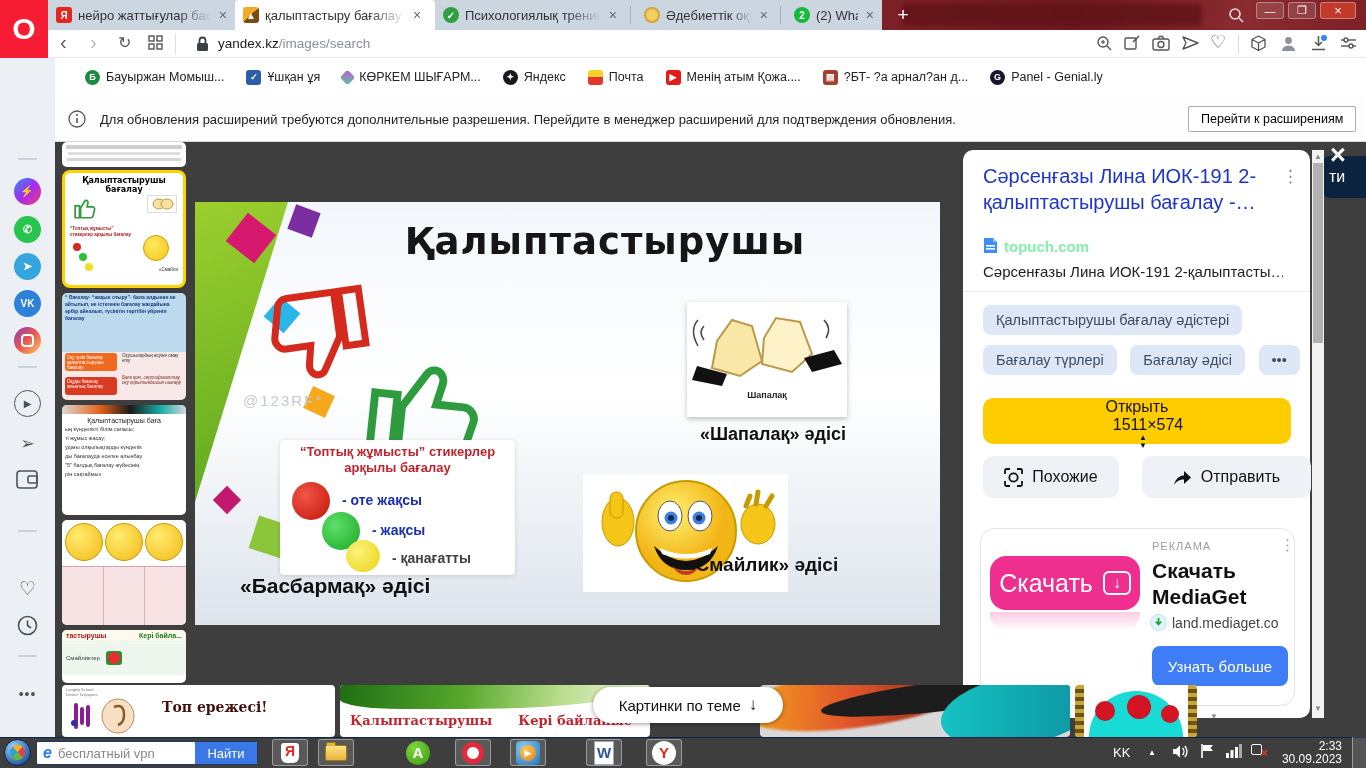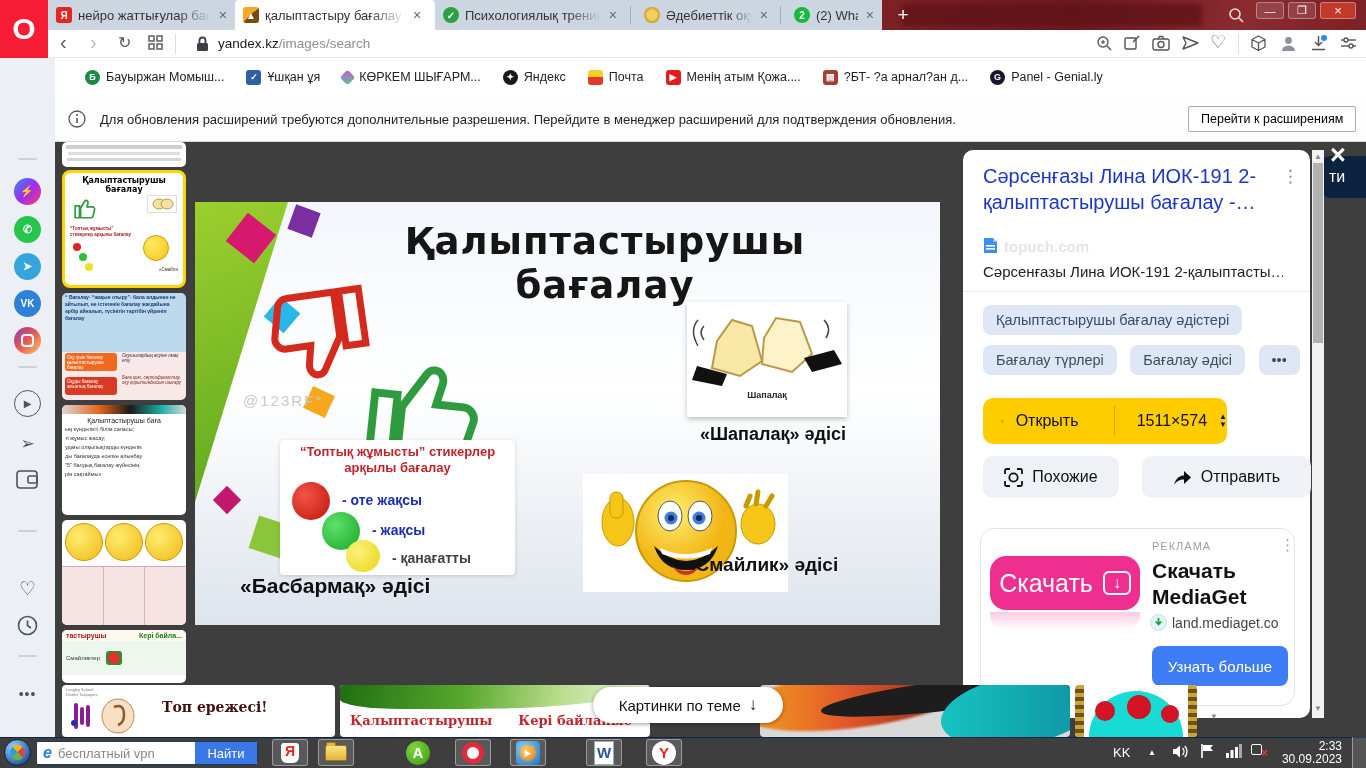--- a/index.html
+++ b/index.html
@@ -327,21 +327,20 @@
   <div class="abs" style="left:0;top:0;width:150px;height:300px;background:linear-gradient(160deg,#9ccf2e,#5aa51e);clip-path:polygon(0 0,62% 0,0 100%);"></div>
   <div class="abs diamond" style="left:38px;top:18px;width:36px;height:36px;background:#d6186e;transform:rotate(38deg);"></div>
   <div class="abs diamond" style="left:96px;top:6px;width:26px;height:26px;background:#7a2ea0;transform:rotate(20deg);"></div>
   <div class="abs diamond" style="left:74px;top:100px;width:26px;height:26px;background:#29b6e8;transform:rotate(40deg);"></div>
   <div class="abs diamond" style="left:112px;top:188px;width:24px;height:24px;background:#f5a81c;transform:rotate(25deg);"></div>
   <div class="abs diamond" style="left:22px;top:288px;width:20px;height:20px;background:#c2186e;transform:rotate(45deg);"></div>
   <div class="abs diamond" style="left:58px;top:318px;width:34px;height:34px;background:#8bc53a;transform:rotate(18deg);"></div>
 
   <div class="abs" id="slide-title" style="left:110px;top:18px;width:600px;">
     <div>Қалыптастырушы</div>
-      <div>бағалау</div>
   </div>
 
   <svg class="abs" style="left:55px;top:78px;transform:rotate(-8deg);" width="130" height="120" viewBox="0 0 24 24">
       <path d="M22 14h-4V3h4z M17 3H7.5c-1 0-1.8.6-2 1.5l-1.4 6c-.3 1.2.7 2.5 2 2.5H11l-.8 3.8c-.2 1 .5 2.2 1.6 2.2.6 0 1.1-.3 1.4-.8L17 12z" fill="none" stroke="#d42a1d" stroke-width="1.4"></path>
     </svg>
   <svg class="abs" style="left:160px;top:140px;transform:rotate(6deg);" width="150" height="135" viewBox="0 0 24 24">
       <path d="M2 10h4v11H2z M7 21h9.5c1 0 1.8-.6 2-1.5l1.4-6c.3-1.2-.7-2.5-2-2.5H13l.8-3.8c.2-1-.5-2.2-1.6-2.2-.6 0-1.1.3-1.4.8L7 12z" fill="none" stroke="#2e9b3f" stroke-width="1.4"></path>
     </svg>
   <div class="abs" style="left:48px;top:190px;color:#c9c9c9;font-size:15px;letter-spacing:2px;">@123RF°</div>
   <div class="abs slide-cap" style="left:45px;top:372px;font-size:21px;">«Басбармақ» әдісі</div>
@@ -405,32 +404,32 @@
   <div>Сәрсенғазы Лина ИОК-191 2-</div>
     <div>қалыптастырушы бағалау -…</div>
 </div>
 <div class="abs" style="left:1282px;top:166px;color:#7a8794;font-size:17px;">⋮</div>
 <svg class="abs" style="left:983px;top:237px;" width="15" height="17" viewBox="0 0 15 17">
     <path d="M1 1 h9 l4 4 v11 h-13 Z" fill="#3e8ef0"></path>
     <path d="M10 1 l4 4 h-4 Z" fill="#8fc0f7"></path>
     <rect x="3" y="8" width="9" height="1.6" fill="#fff"></rect>
     <rect x="3" y="11" width="9" height="1.6" fill="#fff"></rect>
   </svg>
-<div class="abs" style="left:1004px;top:238px;font-size:15px;font-weight:bold;color:#e5e5e5;">topuch.com</div>
+<div class="abs" style="left:1004px;top:238px;font-size:15px;font-weight:bold;color:#86efac;">topuch.com</div>
 <div class="abs" style="left:983px;top:263px;font-size:15px;color:#222;width:300px;white-space:nowrap;overflow:hidden;">Сәрсенғазы Лина ИОК-191 2-қалыптасты…</div>
 <div class="abs" style="left:963px;top:291px;width:347px;height:1px;background:#ececec;"></div>
 
 <div class="abs" style="left:983px;top:305px;"><span class="chip">Қалыптастырушы бағалау әдістері</span></div>
 <div class="abs" style="left:983px;top:345px;">
   <span class="chip">Бағалау түрлері</span>
   <span class="chip">Бағалау әдісі</span>
   <span class="chip">•••</span>
 </div>
 
-<div class="abs" id="open-btn" style="left:983px;top:398px;width:244px;">
+<div class="abs" id="open-btn" style="left:983px;top:398px;width:308px;flex-direction:column;">
   <svg style="margin:0 12px 0 18px;" width="17" height="18" viewBox="0 0 17 18">
       <path d="M8.5 1 V10 M4.5 6.5 l4 4 4-4" fill="none" stroke="#111" stroke-width="2"></path>
       <line x1="2" y1="15.5" x2="15" y2="15.5" stroke="#111" stroke-width="2.4"></line>
     </svg>
   <span>Открыть</span>
   <span style="width:1px;height:30px;background:rgba(0,0,0,.18);margin-left:36px;"></span>
   <span style="margin-left:22px;">1511×574</span>
   <span style="margin-left:12px;font-size:8px;line-height:8px;display:inline-flex;flex-direction:column;">
       <span>▲</span>
       <span>▼</span>

